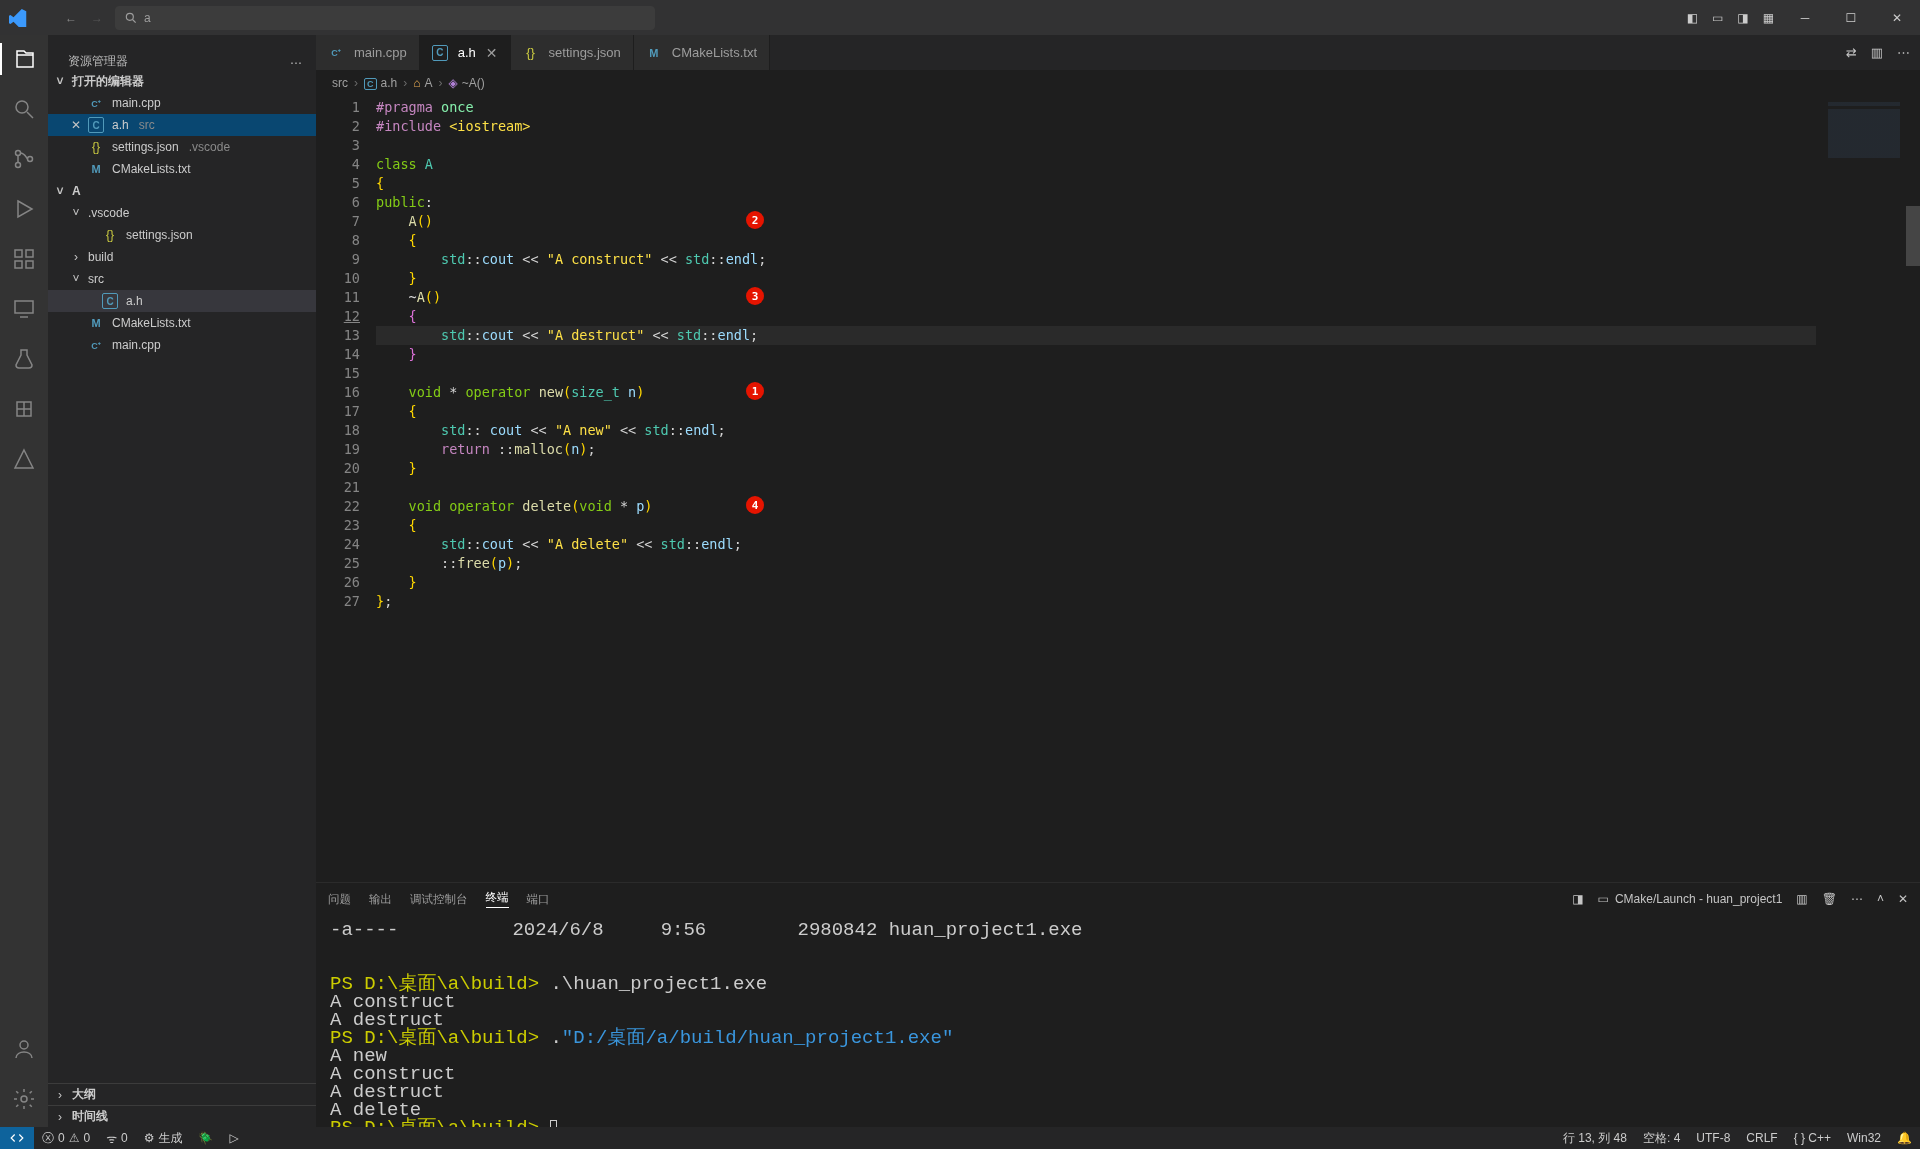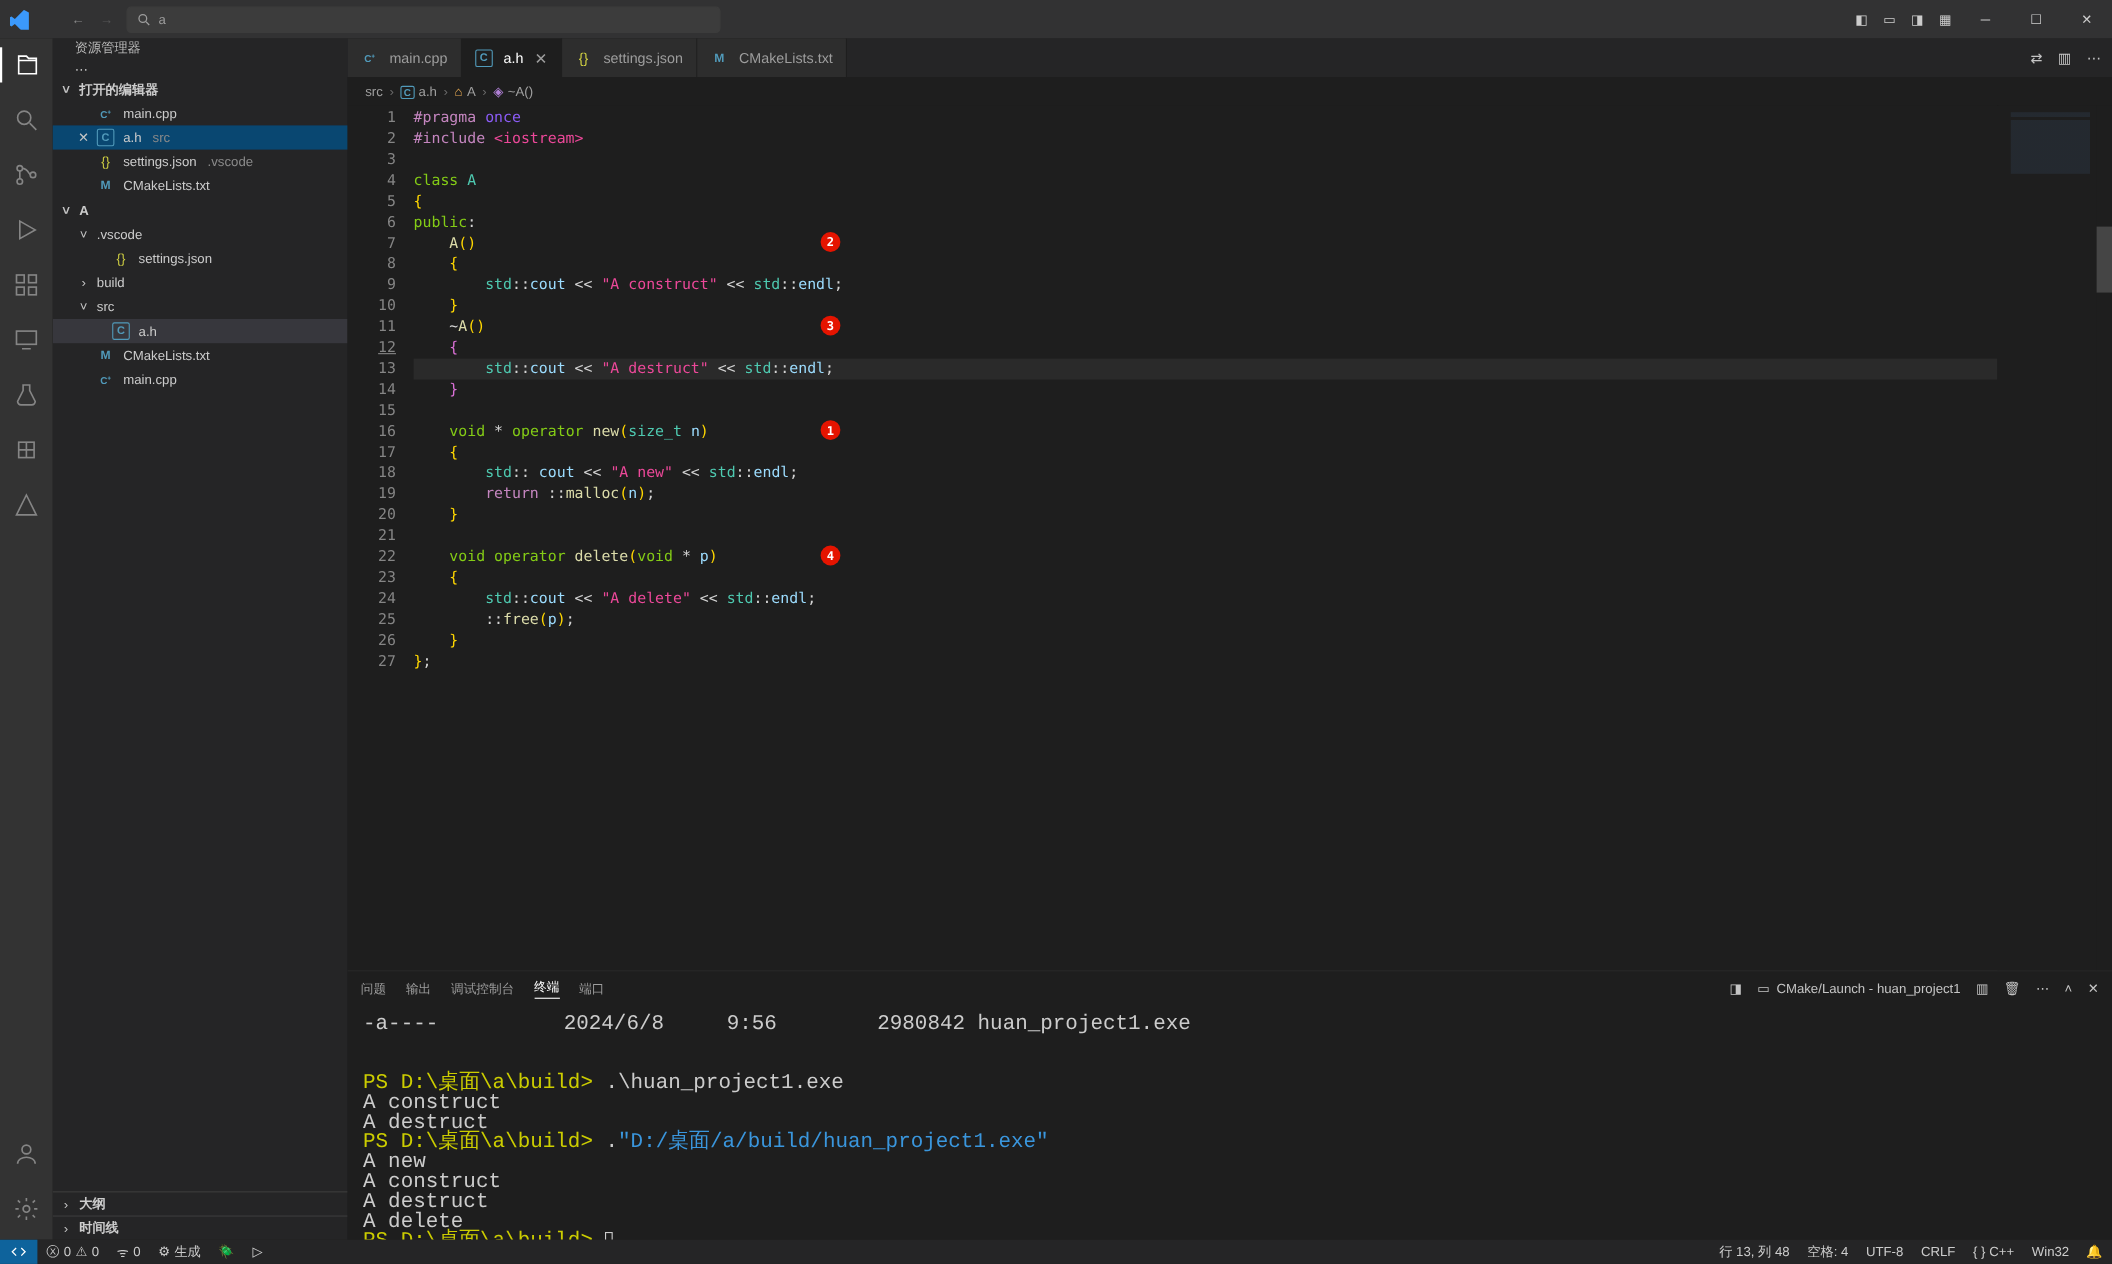--- a/index.html
+++ b/index.html
@@ -19,21 +19,21 @@
 .titlebar .winbtn { width: 46px; height: 35px; display: flex; align-items: center; justify-content: center; color: #cccccc; }
 
 
 .main { flex: 1; display: flex; min-height: 0; }
 .activitybar { width: 48px; background: #333333; display: flex; flex-direction: column; align-items: center; padding-top: 8px; gap: 18px; }
 .activitybar .aicon { width: 48px; height: 32px; display: flex; align-items: center; justify-content: center; color: #858585; }
 .activitybar .aicon.active { color: #ffffff; border-left: 2px solid #ffffff; }
 .activitybar .bottom { margin-top: auto; padding-bottom: 12px; display: flex; flex-direction: column; gap: 18px; }
 
 .sidebar { width: 268px; background: #252526; display: flex; flex-direction: column; font-size: 12px; }
-.sidebar .sb-title { height: 35px; display: flex; align-items: flex-start; justify-content: space-between; padding: 0 14px 0 20px; color: #bbbbbb; flex-direction: column; }
+.sidebar .sb-title { height: 35px; display: flex; align-items: flex-end; justify-content: space-between; padding: 0 14px 0 20px; color: #bbbbbb; }
 .sidebar .section-hdr { height: 22px; display: flex; align-items: center; padding: 0 4px; gap: 4px; font-weight: 600; color: #cccccc; }
 .sidebar .tree { flex: 1; overflow: auto; }
 .sidebar .item { height: 22px; display: flex; align-items: center; padding-left: 0; gap: 4px; }
 .sidebar .item.selected { background: #37373d; }
 .sidebar .item.activefile { background: #094771; }
 .sidebar .outline { border-top: 1px solid #3c3c3c; height: 22px; display: flex; align-items: center; padding-left: 4px; gap: 4px; }
 .chevron { display: inline-block; width: 16px; text-align: center; color: #c5c5c5; }
 .ficon { width: 16px; height: 16px; display: inline-flex; align-items: center; justify-content: center; margin-right: 4px; flex: none; }
 .ficon.c { color: #519aba; font-weight: bold; font-size: 10px; border: 1px solid #519aba; border-radius: 2px; }
 .ficon.cpp { color: #519aba; font-weight: bold; font-size: 9px; }
@@ -59,22 +59,22 @@
 .code .line.hl { background: #2a2a2a; }
 .minimap { width: 90px; background: #1e1e1e; border-left: 1px solid #1e1e1e; position: relative; }
 .minimap .mm { position: absolute; top: 6px; right: 6px; width: 72px; height: 56px; background: linear-gradient(#2d3a4a 0 8%, transparent 8% 12%, #2d3a4a 12% 100%); opacity: .4; }
 .scroll-ind { width: 14px; background: #1e1e1e; position: relative; }
 .scroll-ind .moved { position: absolute; top: 110px; left: 0; width: 100%; height: 60px; background: #454545; }
 
 
 .annot { position: absolute; width: 18px; height: 18px; border-radius: 50%; background: #e51400; color: #fff; font-size: 11px; font-weight: bold; display: flex; align-items: center; justify-content: center; }
 
 
-.kw { color: #84cc16; } .pp { color: #c586c0; } .mac { color: #8b5cf6; }
-.ty { color: #4ec9b0; } .fn { color: #dcdcaa; } .str { color: #ec4899; } .pun { color: #d4d4d4; } .op { color: #d4d4d4; }
+.kw { color: #84cc16; } .pp { color: #c586c0; } .mac { color: #86efac; }
+.ty { color: #4ec9b0; } .fn { color: #dcdcaa; } .str { color: #fde047; } .pun { color: #d4d4d4; } .op { color: #d4d4d4; }
 .ns { color: #4ec9b0; } .var { color: #9cdcfe; } .br { color: #ffd700; }
 .br2 { color: #da70d6; }
 
 
 .panel { height: 245px; background: #1e1e1e; border-top: 1px solid #2b2b2b; display: flex; flex-direction: column; }
 .panel .panel-tabs { height: 32px; display: flex; align-items: center; padding: 0 12px; gap: 18px; font-size: 11.5px; color: #9d9d9d; }
 .panel .ptab.active { color: #ffffff; border-bottom: 1px solid #ffffff; padding-bottom: 2px; }
 .panel .panel-right { margin-left: auto; display: flex; align-items: center; gap: 14px; color: #c5c5c5; font-size: 12px; }
 .terminal { flex: 1; font-family: Liberation Mono, monospace; font-size: 19px; padding: 6px 14px; white-space: pre; overflow: hidden; color: #cccccc; line-height: 18px; }
 .term-prompt { color: #cccd00; }

